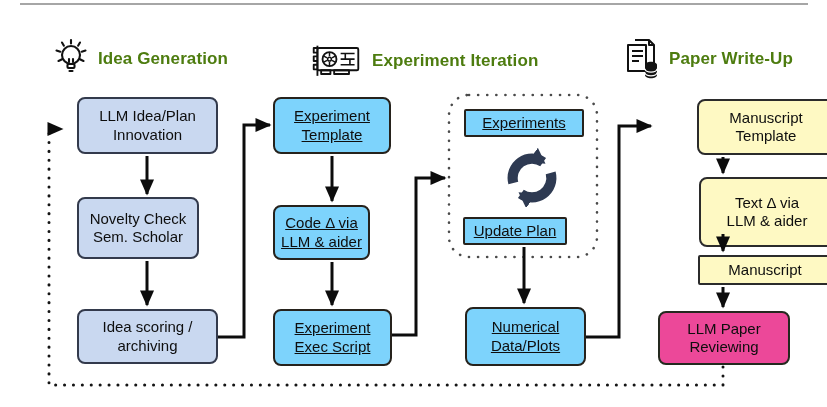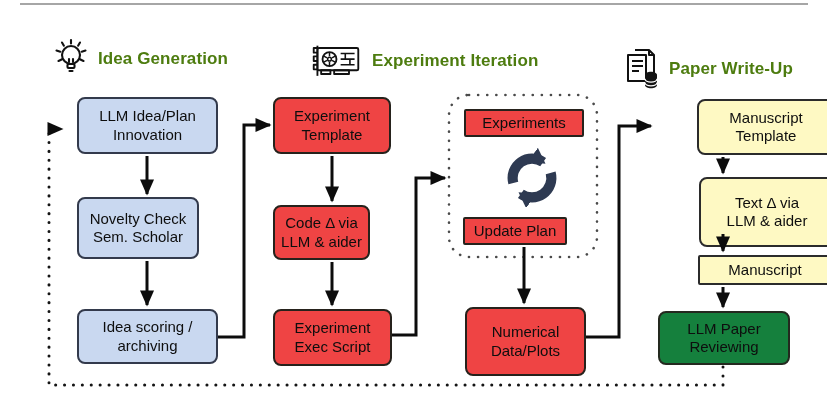--- a/index.html
+++ b/index.html
@@ -11,23 +11,23 @@
   .top-rule{position:absolute;left:20px;top:3px;width:788px;height:2px;background:#a6a6a6;}
   .section-header{position:absolute;display:flex;align-items:center;gap:10px;color:#4d7c0f;}
   .section-header .hlabel{font-weight:700;font-size:17px;letter-spacing:.1px;white-space:nowrap;}
   .node{
     position:absolute;display:flex;align-items:center;justify-content:center;
     text-align:center;white-space:pre-line;border:2.4px solid #2e333b;border-radius:8px;
     font-size:15px;line-height:1.22;color:#0e0e0e;background:#fff;z-index:2;
   }
   .node.small{border-radius:2px;}
   .node.blue{background:#c9d8f0;border-color:#333a4c;}
-  .node.tan{background:#ef4444;border-color:#26221c;}
+  .node.tan{background:#7dd3fc;border-color:#26221c;text-decoration:underline;}
   .node.gray{background:#fef9c3;border-color:#2b2b2b;margin-left:42px;}
-  .node.green{background:#15803d;border-color:#24291f;}
+  .node.green{background:#ec4899;border-color:#24291f;}
   .wires{position:absolute;left:0;top:0;z-index:3;pointer-events:none;}
   .arrow{fill:none;stroke:#0c0c0c;stroke-width:3;}
   .dots{fill:none;stroke:#141414;stroke-width:3;stroke-linecap:round;stroke-dasharray:0.1 8.8;}
   .dotrect{fill:none;stroke:#4a4a4a;stroke-width:2.6;stroke-linecap:round;stroke-dasharray:0.1 9;}
   .loop-icon-wrap{position:absolute;left:499px;top:147px;z-index:2;}
   .hicon{flex:0 0 auto;}
 </style>
 </head>
 <body>
 
@@ -61,21 +61,21 @@
         <circle cx="21" cy="18" r="2" stroke-width="1.6"></circle>
         <path stroke-width="1.6" d="M21,10.5 V15 M27.5,14.5 L23.7,16.6 M27.5,21.5 L23.7,19.4 M21,25.5 V21 M14.5,21.5 L18.3,19.4 M14.5,14.5 L18.3,16.6"></path>
         <path stroke-width="1.7" d="M33,12 H48 M33,18 H48 M33,24 H48 M38,12 V18 M43,18 V24"></path>
         <rect x="12" y="30" width="10" height="4"></rect>
         <rect x="26" y="30" width="16" height="4"></rect>
       </g>
     </svg>
     <span class="hlabel">Experiment Iteration</span>
   </div>
 
-  <div class="section-header" style="left:623px;top:49px;height:40px;">
+  <div class="section-header" style="left:623px;top:39px;height:40px;">
     <svg class="hicon" width="36" height="42" viewBox="0 0 36 42">
       <g fill="none" stroke="#111" stroke-width="2" stroke-linejoin="round">
         <path d="M12,2 H26 L31,7 V28"></path>
         <path d="M26,2 V7 H31"></path>
         <rect x="5" y="7" width="18" height="26" fill="#fff"></rect>
         <path d="M9,13 h11 M9,18 h11 M9,23 h7" stroke-width="1.8"></path>
       </g>
       <path d="M22,27 c0,-1.9 2.7,-3.3 6,-3.3 s6,1.4 6,3.3 v10 c0,1.9 -2.7,3.3 -6,3.3 s-6,-1.4 -6,-3.3 z" fill="#141414"></path>
       <path d="M22,30.8 c0,1.9 2.7,3.3 6,3.3 s6,-1.4 6,-3.3 M22,34.6 c0,1.9 2.7,3.3 6,3.3 s6,-1.4 6,-3.3" fill="none" stroke="#fff" stroke-width="1.3"></path>
     </svg>
@@ -91,21 +91,21 @@
 
   <div class="node tan" style="left:273px;top:97px;width:118px;height:57px">Experiment
 Template</div>
   <div class="node tan" style="left:273px;top:205px;width:97px;height:55px">Code Δ via
 LLM &amp; aider</div>
   <div class="node tan" style="left:273px;top:309px;width:119px;height:57px">Experiment
 Exec Script</div>
 
   <div class="node tan small" style="left:464px;top:109px;width:120px;height:28px">Experiments</div>
   <div class="node tan small" style="left:463px;top:217px;width:104px;height:28px">Update Plan</div>
-  <div class="node tan" style="left:465px;top:307px;width:121px;height:69px">Numerical
+  <div class="node tan" style="left:465px;top:307px;width:121px;height:59px">Numerical
 Data/Plots</div>
 
   <div class="node gray" style="left:655px;top:99px;width:138px;height:56px">Manuscript
 Template</div>
   <div class="node gray" style="left:657px;top:177px;width:136px;height:70px">Text Δ via
 LLM &amp; aider</div>
   <div class="node gray small" style="left:656px;top:255px;width:134px;height:30px">Manuscript</div>
   <div class="node green" style="left:658px;top:311px;width:132px;height:54px">LLM Paper
 Reviewing</div>
 

